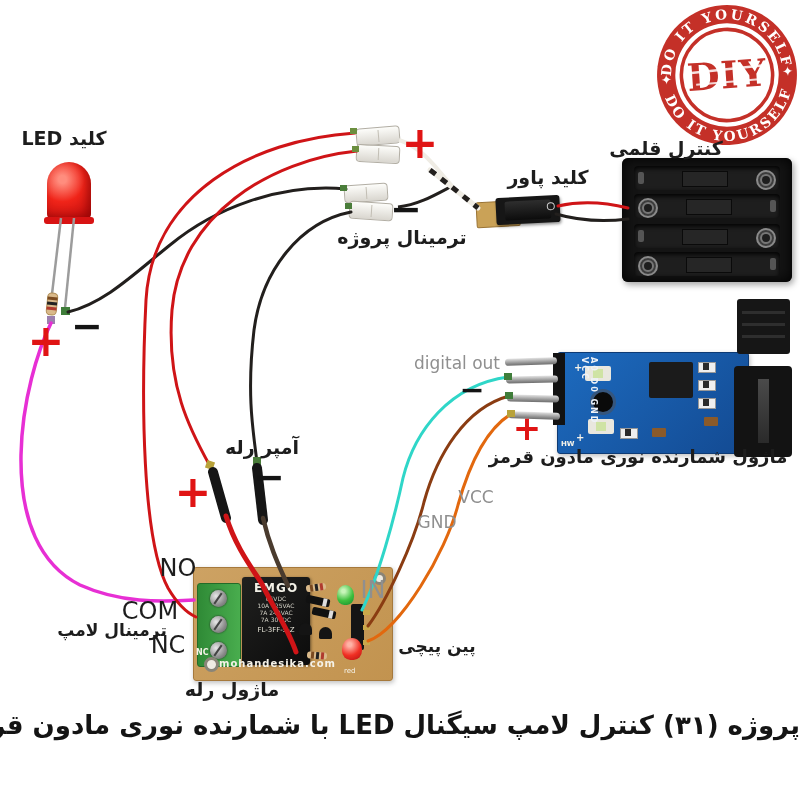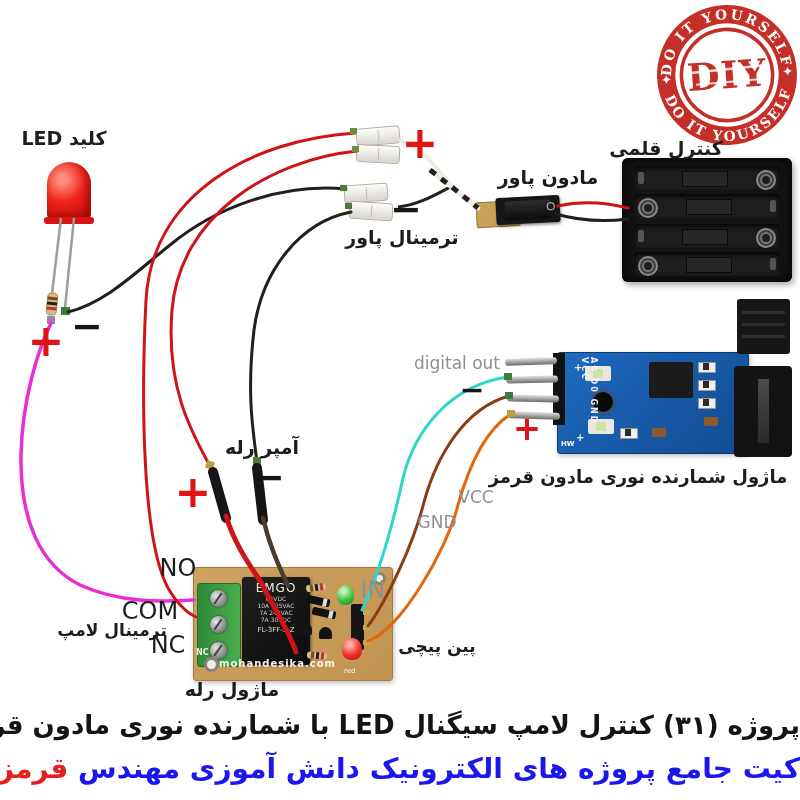--- a/index.html
+++ b/index.html
@@ -48,21 +48,21 @@
   
   #relaymod{left:193px;top:567px;width:198px;height:112px;background:linear-gradient(135deg,#cda263,#c2934f);
             border:1px solid #a6793c;border-radius:3px;z-index:5;box-shadow:1px 2px 5px rgba(0,0,0,.25);}
   #screwterm{position:absolute;left:3px;top:15px;width:42px;height:82px;background:linear-gradient(90deg,#2f8a36,#49ad4e);
              border:1px solid #236b28;border-radius:3px;}
   .screw{position:absolute;left:12px;width:17px;height:17px;border-radius:50%;
          background:radial-gradient(circle at 35% 35%, #e8e8e8, #8c8c8c 60%, #5d5d5d);box-shadow:0 0 2px #222;}
   .screw:after{content:"";position:absolute;left:7px;top:2px;width:2px;height:13px;background:#444;transform:rotate(35deg);}
   #relaybox{position:absolute;left:48px;top:9px;width:68px;height:88px;background:linear-gradient(135deg,#20201f,#0c0c0c);
             border-radius:3px;color:#e8e6dd;box-shadow:1px 1px 3px rgba(0,0,0,.5);}
-  #relaybox .brand{font-weight:normal;font-size:12px;letter-spacing:1px;text-align:center;margin-top:4px;color:#f2f0e6;}
+  #relaybox .brand{font-weight:bold;font-size:12px;letter-spacing:1px;text-align:center;margin-top:4px;color:#f2f0e6;}
   #relaybox .rline{font-size:6px;line-height:7px;text-align:center;color:#cfcdc2;}
   #relaybox .rpart{font-size:7px;text-align:center;margin-top:3px;color:#e6e4d8;}
   .ledround{position:absolute;border-radius:50% 50% 42% 42%;z-index:6;}
   #grnled{left:143px;top:17px;width:17px;height:20px;background:radial-gradient(circle at 38% 30%, #c7f5b9 10%, #3fc03f 55%, #128a2a);}
   #redled{left:148px;top:70px;width:20px;height:22px;background:radial-gradient(circle at 38% 30%, #ffb3a6 10%, #f03024 55%, #b40f0f);}
   #hdr3{position:absolute;left:157px;top:36px;width:13px;height:46px;background:#151515;border-radius:2px;}
   .pinstub{position:absolute;left:12px;width:7px;height:5px;background:#c9a84a;}
   .minicomp{position:absolute;}
   .diode{width:24px;height:8px;background:#111;border-radius:2px;}
   .diode:after{content:"";position:absolute;right:3px;top:0;width:4px;height:8px;background:#ddd;}
@@ -281,40 +281,39 @@
       <text x="13" y="78" font-size="13" fill="#ffffff" text-anchor="middle">✦</text>
       <text x="133" y="78" font-size="13" fill="#ffffff" text-anchor="middle">✦</text>
       <text x="73" y="86" font-family="DejaVu Serif, serif" font-size="37" font-weight="bold" fill="#c43028" text-anchor="middle" letter-spacing="1">DIY</text>
       <rect x="38" y="66" width="70" height="2.5" fill="#ffffff" opacity="0.85" transform="rotate(-2 73 67)"></rect>
       <rect x="42" y="79" width="62" height="2" fill="#ffffff" opacity="0.8" transform="rotate(-1 73 80)"></rect>
     </g>
   </svg>
 
   <div class="lbl" style="left:64px;top:138px">کلید LED</div>
   <div class="lbl" style="left:666px;top:148px">کنترل قلمی</div>
-  <div class="lbl" style="left:548px;top:177px">مادون پاور</div>
-  <div class="lbl" style="left:402px;top:237px">ترمینال پاور</div>
+  <div class="lbl" style="left:548px;top:177px">کلید پاور</div>
+  <div class="lbl" style="left:402px;top:237px">ترمینال پروژه</div>
   <div class="lbl" style="left:262px;top:447px">آمپر رله</div>
   <div class="lbl" style="left:232px;top:689px">ماژول رله</div>
   <div class="lbl" style="left:112px;top:630px;font-size:17px">ترمینال لامپ</div>
   <div class="lbl" style="left:437px;top:646px;font-size:17px">پین پیچی</div>
-  <div class="lbl" style="left:638px;top:476px;font-size:18px">ماژول شمارنده نوری مادون قرمز</div>
+  <div class="lbl" style="left:638px;top:456px;font-size:18px">ماژول شمارنده نوری مادون قرمز</div>
   <div class="lbl en" style="left:178px;top:568px;font-size:24px">NO</div>
   <div class="lbl en" style="left:150px;top:611px;font-size:24px">COM</div>
   <div class="lbl en" style="left:168px;top:645px;font-size:24px">NC</div>
   <div class="lbl en gray" style="left:373px;top:590px;font-size:24px">IN</div>
   <div class="lbl en gray" style="left:457px;top:363px;font-size:17px">digital out</div>
   <div class="lbl en gray" style="left:437px;top:522px;font-size:17px">GND</div>
   <div class="lbl en gray" style="left:476px;top:497px;font-size:17px">VCC</div>
 
   <div class="mark plus" style="left:420px;top:143px">+</div>
   <div class="mark minus" style="left:406px;top:209px">−</div>
   <div class="mark plus" style="left:46px;top:341px">+</div>
   <div class="mark minus" style="left:87px;top:326px">−</div>
   <div class="mark plus" style="left:193px;top:492px">+</div>
   <div class="mark minus" style="left:269px;top:477px">−</div>
   <div class="mark minus small" style="left:472px;top:390px">−</div>
   <div class="mark plus small" style="left:527px;top:428px">+</div>
 
   <div id="cap1" class="caption">پروژه (۳۱) کنترل لامپ سیگنال LED با شمارنده نوری مادون قرمز</div>
-  <div id="cap2" class="caption"><span class="blue">کیت جامع پروژه های الکترونیک دانش آموزی مهندس</span> <span class="red">قرمز</span></div>
 
 </div>
 
 </body></html>

